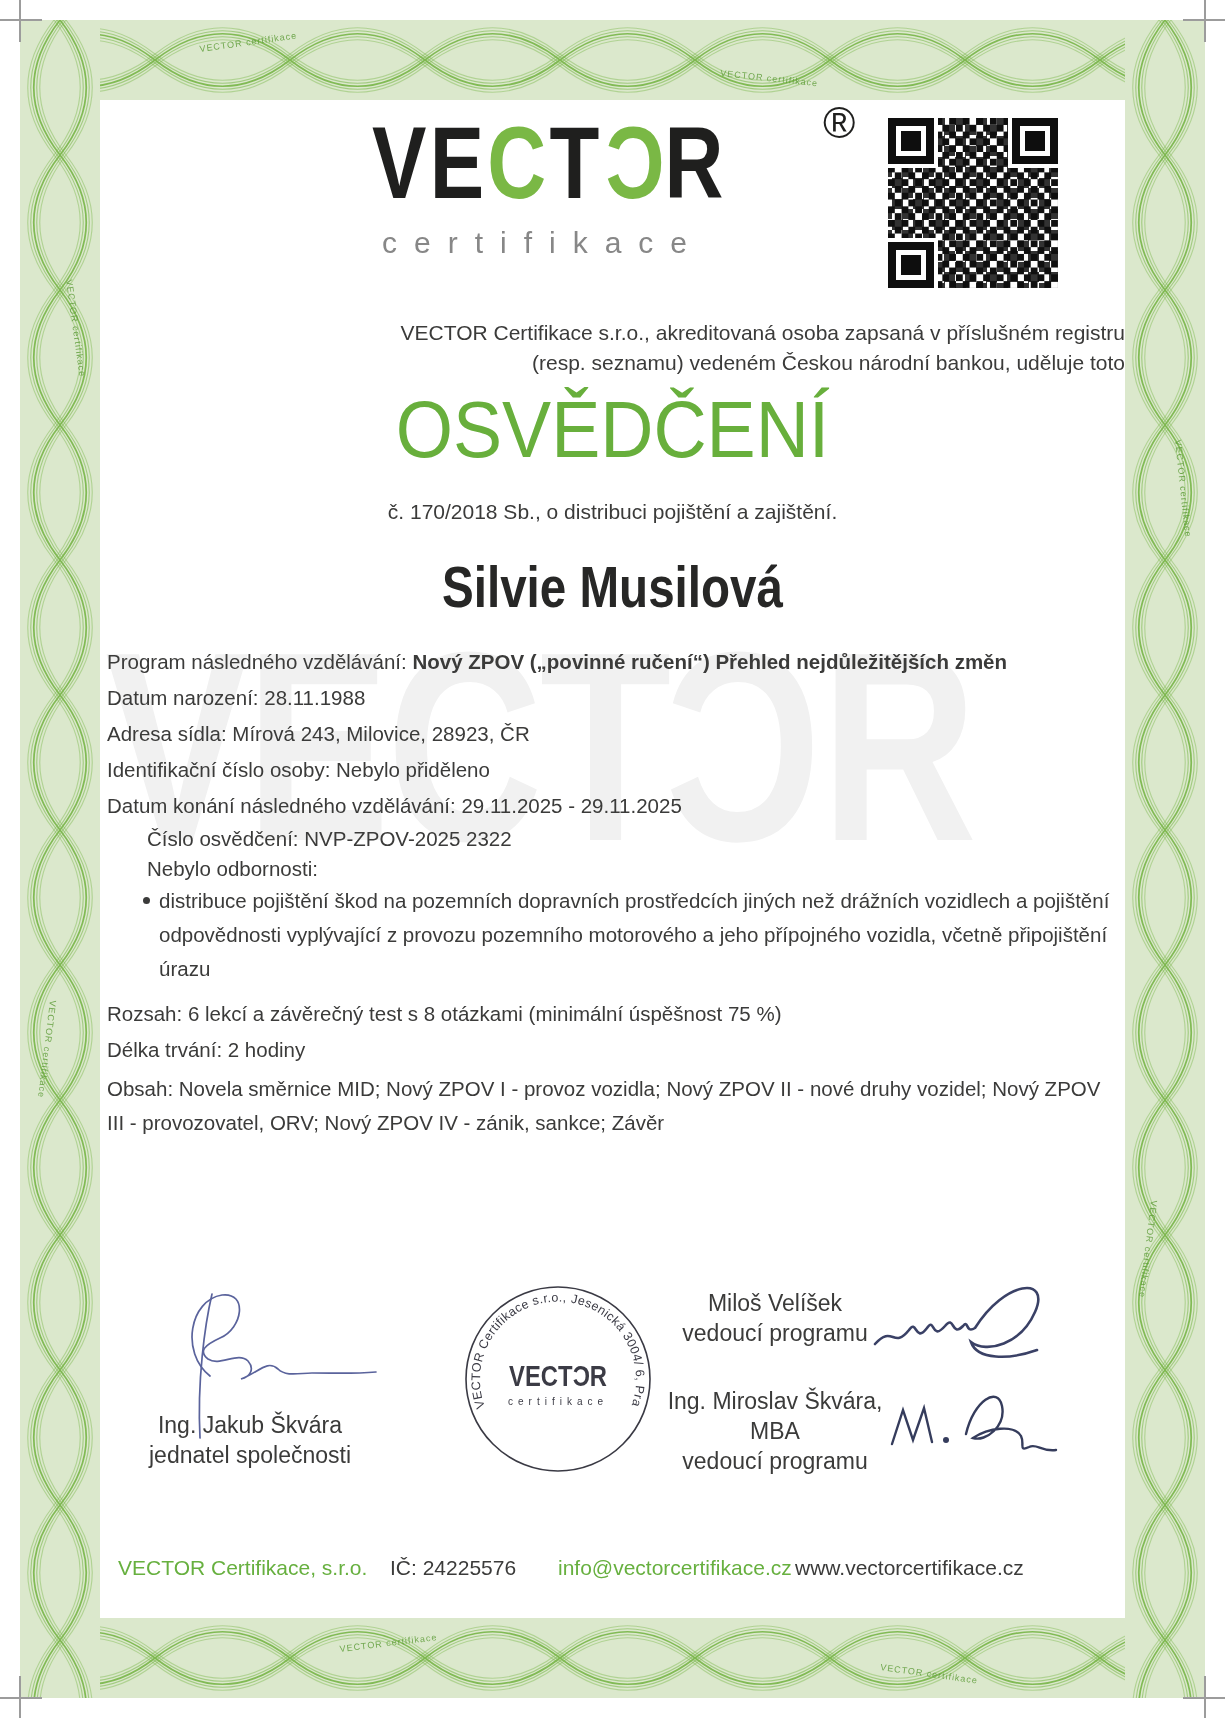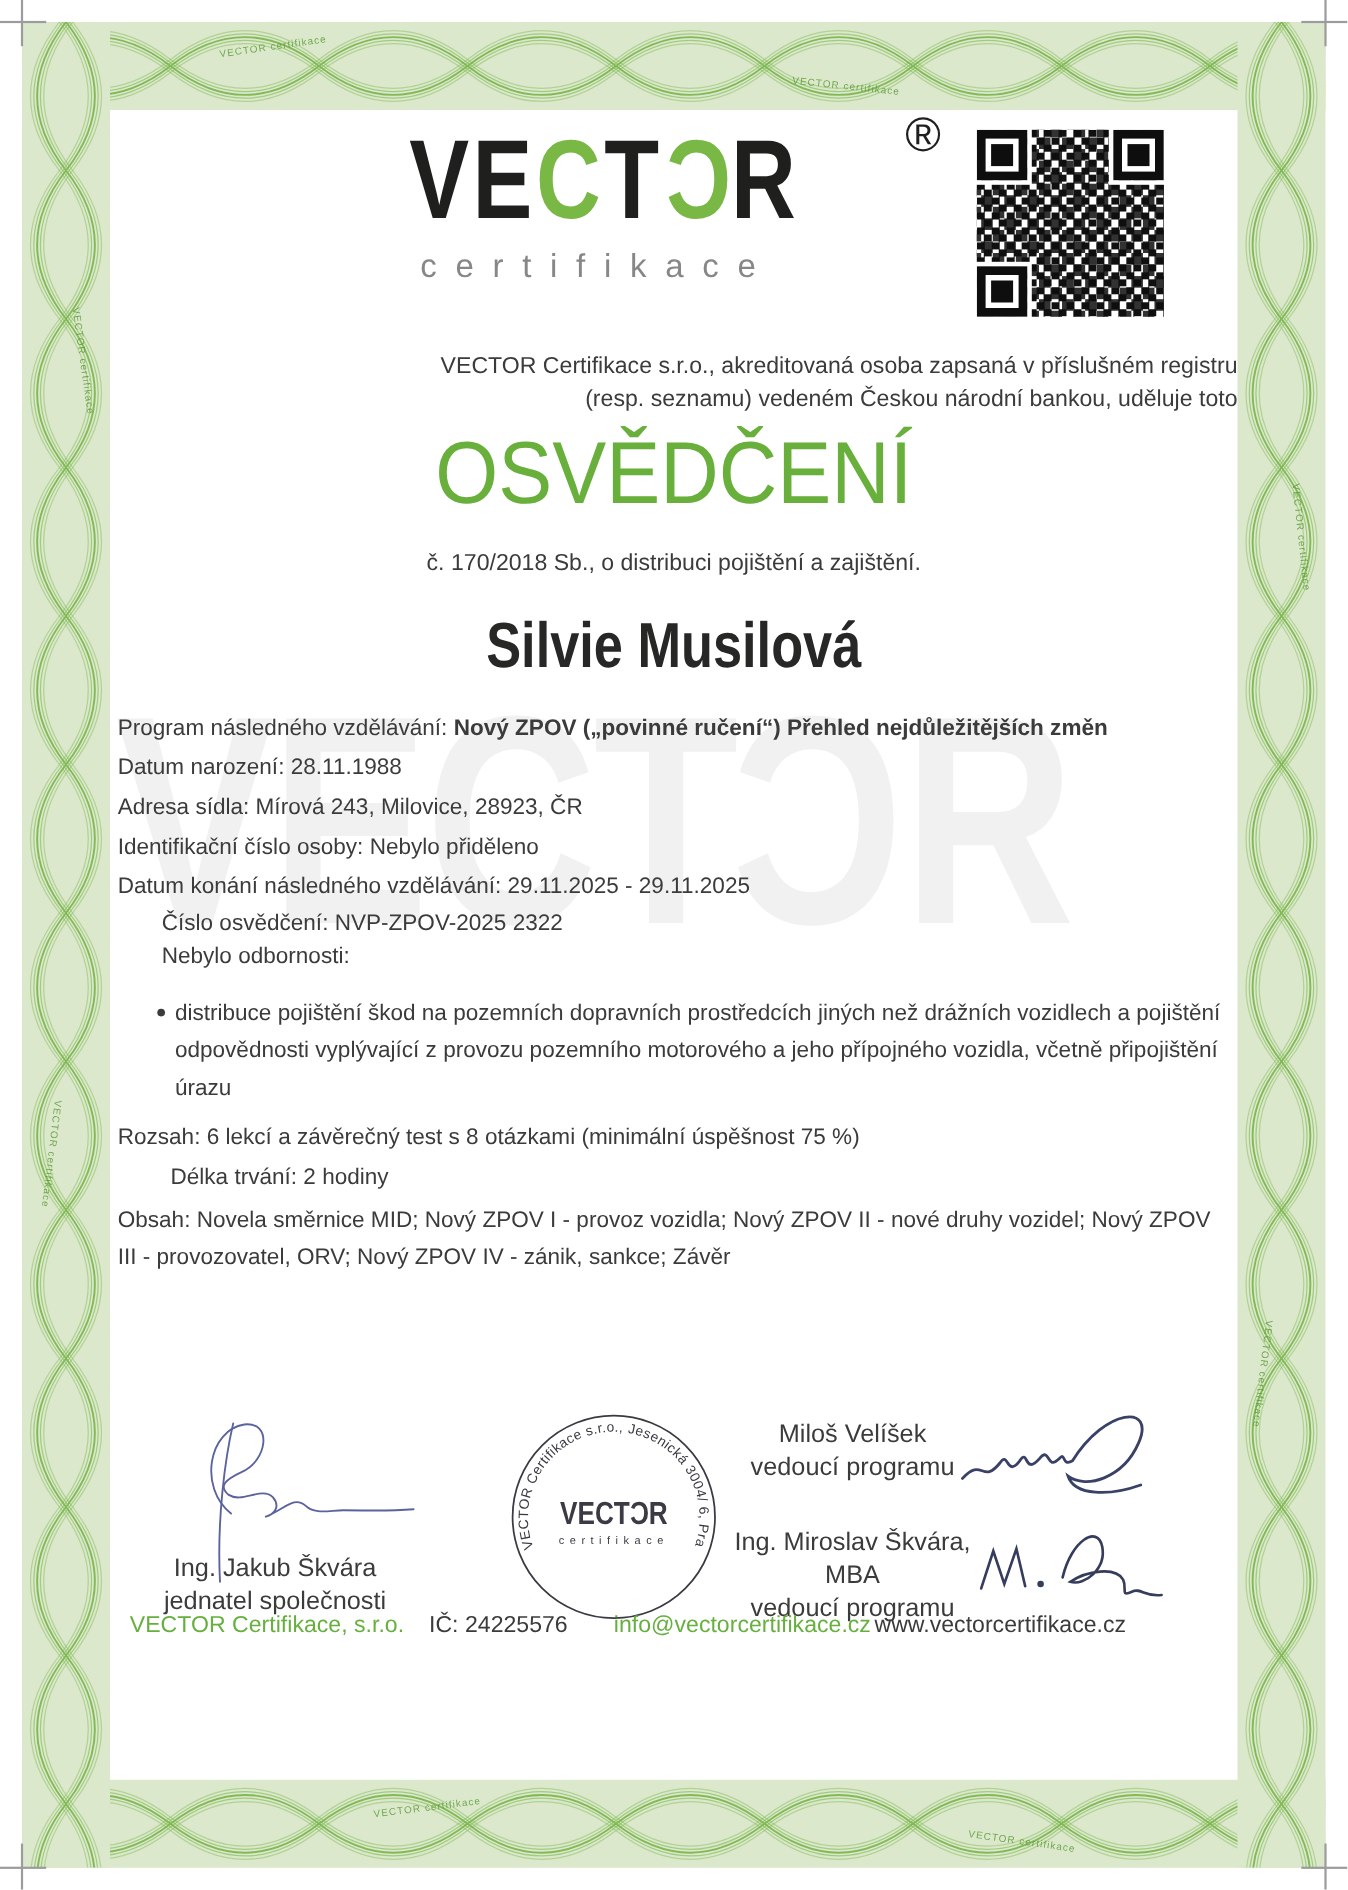--- a/index.html
+++ b/index.html
@@ -58,39 +58,39 @@
   .centered{position:absolute;left:100px;width:1025px;text-align:center;z-index:2;}
   .intro{top:318px;font-size:21px;line-height:30px;text-align:right;}
   .title{top:382px;font-size:80px;line-height:96px;color:#68af3c;transform:scaleX(.92);}
   .subtitle{top:497px;font-size:21px;line-height:30px;}
   .name{top:556px;font-size:58px;line-height:62px;font-weight:700;color:#272726;transform:scaleX(.82);}
 
   .details{position:absolute;left:107px;top:644px;width:1012px;z-index:2;font-size:20.5px;}
   .row{line-height:36px;}
   .row-tight{line-height:30px;margin-left:40px;}
   .bold{font-weight:700;}
-  .bullet{position:relative;margin-top:20px;padding-left:52px;line-height:34px;}
+  .bullet{position:relative;margin-top:0;padding-left:52px;line-height:34px;}
   .bullet::before{content:"";position:absolute;left:36px;top:13px;width:7px;height:7px;border-radius:50%;background:#3b3b3a;}
   .scope{margin-top:10px;line-height:36px;}
-  .duration{line-height:36px;margin-left:48px;}
+  .duration{line-height:36px;}
   .content-row{margin-top:4px;line-height:34px;}
 
   
   .sig{position:absolute;z-index:2;}
   .sig-name{position:absolute;z-index:2;text-align:center;font-size:23px;line-height:30px;}
   .stamp{position:absolute;left:452px;top:1272px;width:212px;height:212px;z-index:2;}
   .stamp svg{display:block;}
   .ring-text{font-size:12.5px;fill:#3a3a44;letter-spacing:.4px;}
   .stamp-logo{position:absolute;left:0;right:0;top:88px;text-align:center;white-space:nowrap;
               font-size:29px;font-weight:700;color:#3b3b45;transform:scaleX(.82);}
   .stamp-sub{position:absolute;left:0;right:0;top:124px;text-align:center;
              font-size:10px;letter-spacing:5px;color:#3b3b45;}
 
   
-  .footer{position:absolute;top:1466px;left:0;width:1225px;height:28px;z-index:2;font-size:21px;}
+  .footer{position:absolute;top:1556px;left:0;width:1225px;height:28px;z-index:2;font-size:21px;}
   .footer span{position:absolute;white-space:nowrap;}
   .f-company{left:118px;color:#67b03f;}
   .f-ic{left:390px;color:#3b3b3a;}
   .f-email{left:558px;color:#67b03f;}
   .f-web{left:795px;color:#3b3b3a;}
 </style>
 </head>
 <body>
 
 <div class="page">

